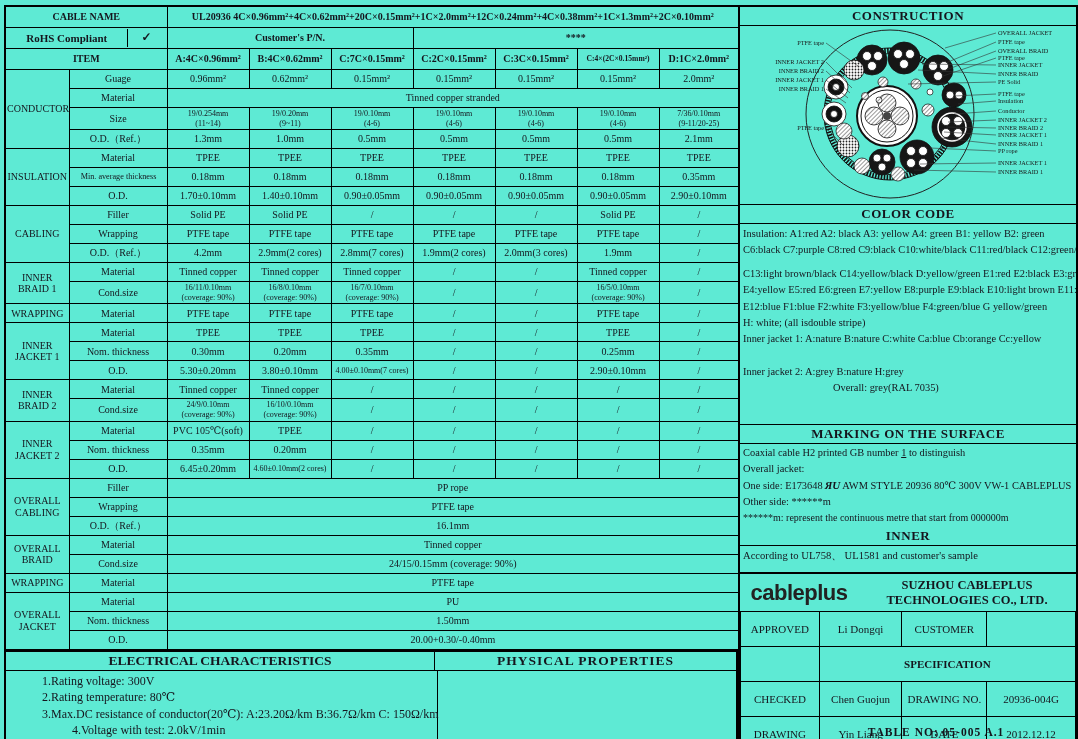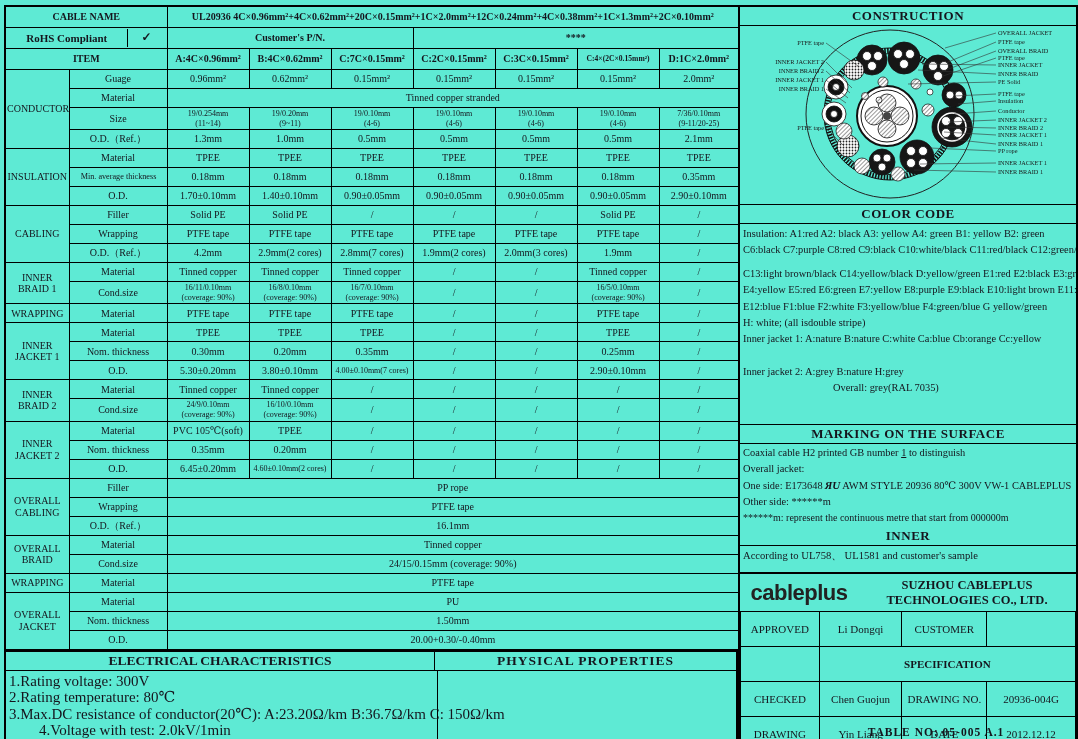--- a/index.html
+++ b/index.html
@@ -24,21 +24,21 @@
   td.vcell{height:16px;}
   td.vcell.sm{font-size:8px;white-space:pre-line;line-height:1.2;margin-left:28px;}
   tr.rh td{height:18px;}
   
   .ec{border:2px solid #000;border-top-width:1px;margin-top:0;width:730px;}
   .ec-head{display:flex;border-bottom:1px solid #000;}
   .ec-h1{width:428px;border-right:1px solid #000;text-align:center;font-weight:bold;font-size:13.5px;padding:1px 0;}
   .ec-h2{flex:1;text-align:center;font-weight:bold;font-size:13.5px;padding:1px 0;letter-spacing:1px;}
   .ec-body{display:flex;height:104px;}
   .ec-lines{width:428px;border-right:1px solid #000;padding:2px 0 0 3px;}
-  .ec-lines div{font-size:15px;line-height:16.5px;white-space:nowrap;}
+  .ec-lines div{font-size:12px;line-height:16.5px;white-space:nowrap;margin-left:33px;}
   .ec-lines div:nth-child(4){padding-left:30px;}
   .ec-lines div:nth-child(6){font-size:9.4px;}
   .ec-right{flex:1;}
   
   .right{position:absolute;left:738px;top:5px;width:336px;border:2px solid #000;}
   .sec-h{text-align:center;font-weight:bold;font-size:13px;border-bottom:1px solid #000;padding:1px 0;letter-spacing:0.5px;}
   .sec-h.bt{border-top:1px solid #000;}
   .diagram{height:178px;position:relative;}
   .diagram svg{display:block;}
   .cc{height:198px;border-bottom:1px solid #000;padding:2px 3px 0 3px;overflow:hidden;}

